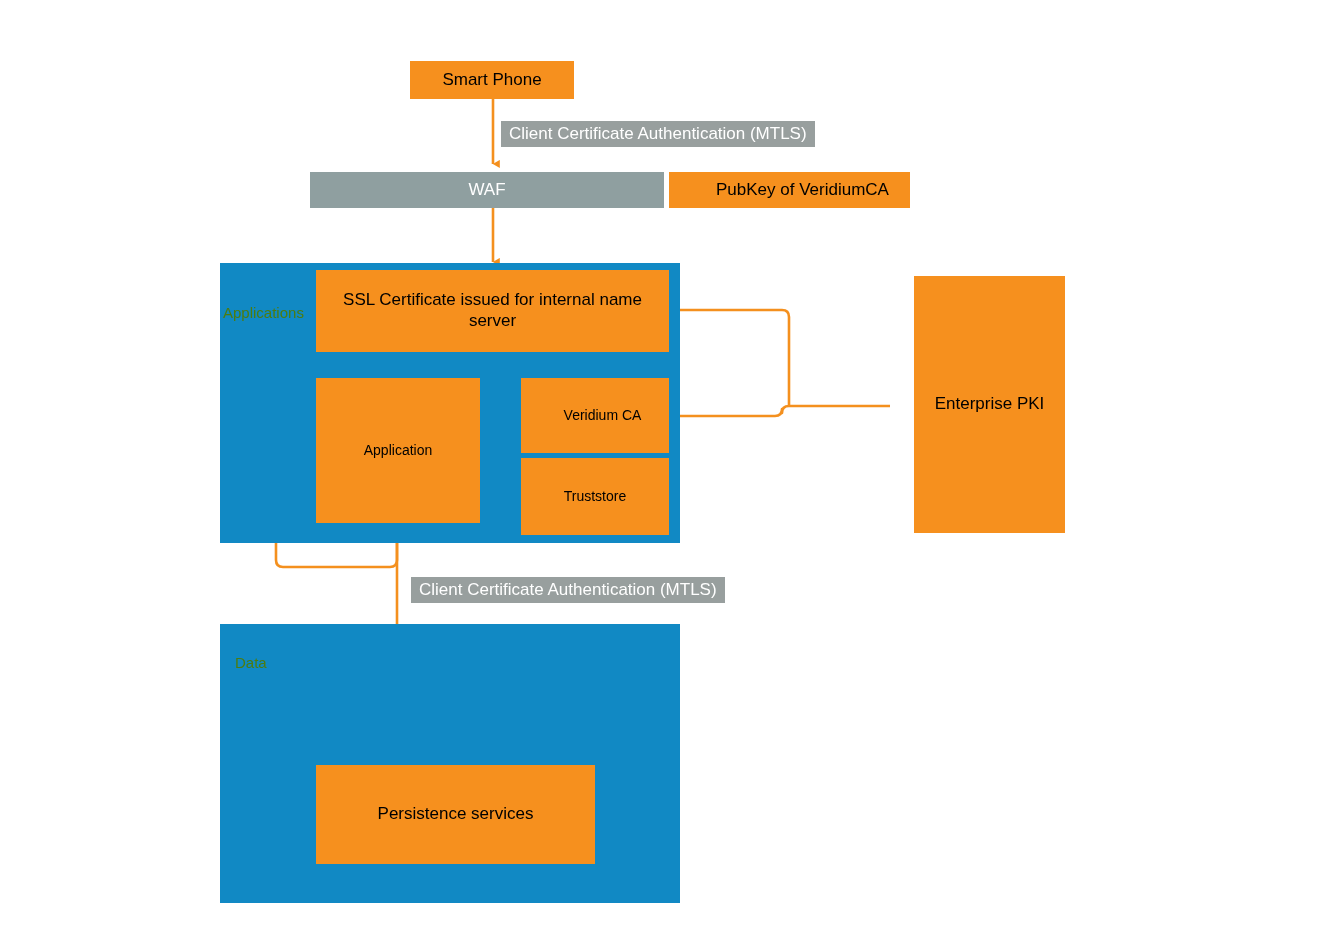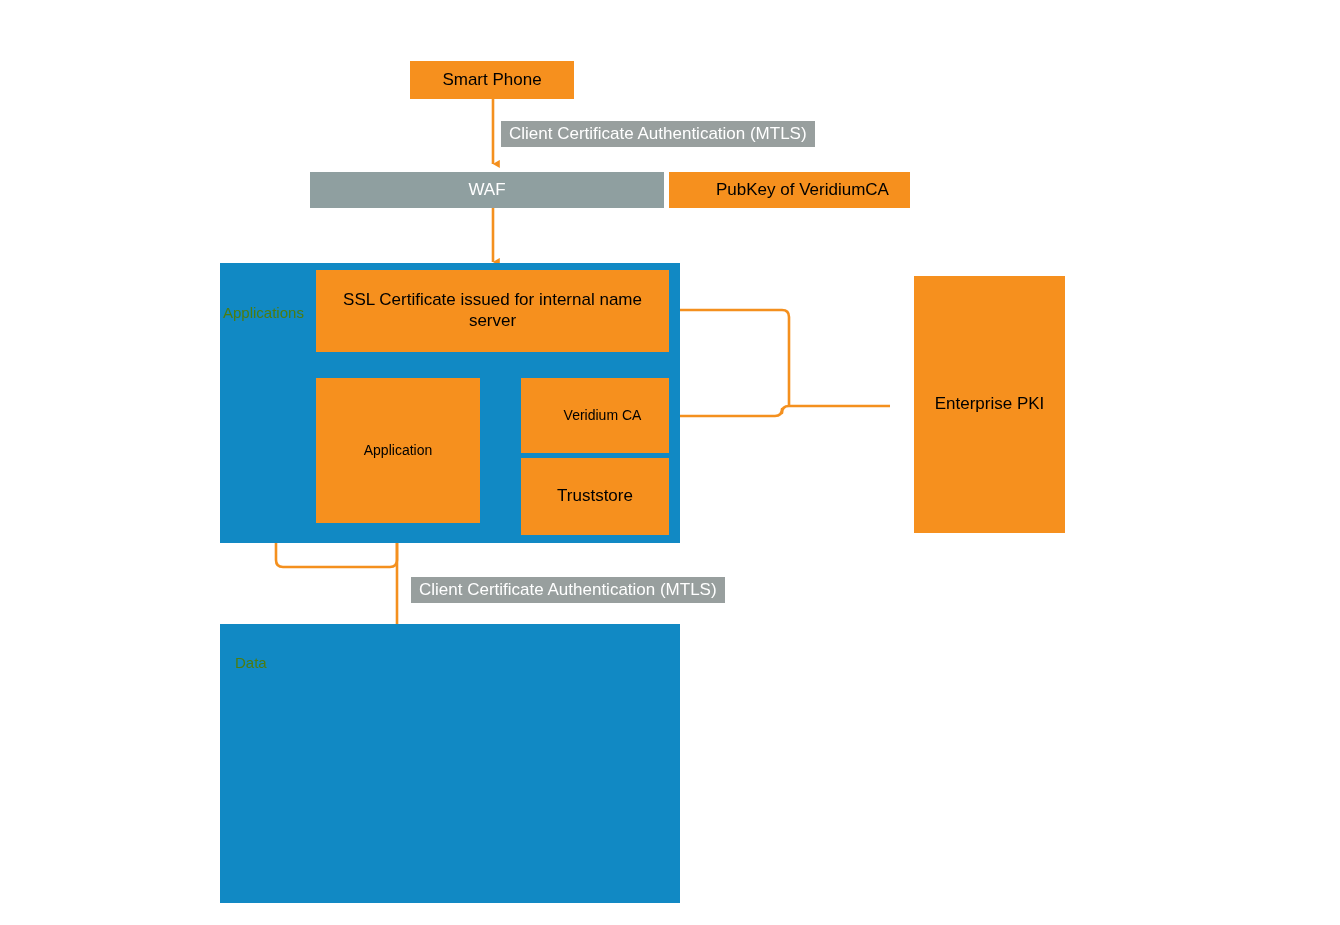--- a/index.html
+++ b/index.html
@@ -131,30 +131,33 @@
   </div>
 
   <div class="node orange" style="left:316px; top:378px; width:164px; height:145px; font-size:14px;">
     <span>Application</span>
   </div>
 
   <div class="node orange" style="left:521px; top:378px; width:148px; height:75px; font-size:14px;padding-left:15px;">
     <span>Veridium CA</span>
   </div>
 
-  <div class="node orange" style="left:521px; top:458px; width:148px; height:77px; font-size:17px;">
+  <div class="node orange" style="left:521px; top:458px; width:148px; height:77px; font-size:14px;">
     <span>Truststore</span>
   </div>
 
   <div class="node orange" style="left:890px; top:276px; width:151px; height:257px; font-size:17px;margin-left:24px;">
     <span>Enterprise PKI</span>
   </div>
 
   <div class="mtls-label" style="left:411px; top:577px; height:26px;">
     <span>Client Certificate Authentication (MTLS)</span>
   </div>
 
   <div class="blue-zone" style="left:220px; top:624px; width:460px; height:279px;"></div>
   <div class="zone-label" style="left:235px; top:654px;text-align:center;">Data</div>
 
 
+  <div class="node orange" style="left:316px; top:765px; width:279px; height:99px; font-size:17px;">
+    <span>Persistence services</span>
+  </div>
 
 </div>
 
 </body></html>

